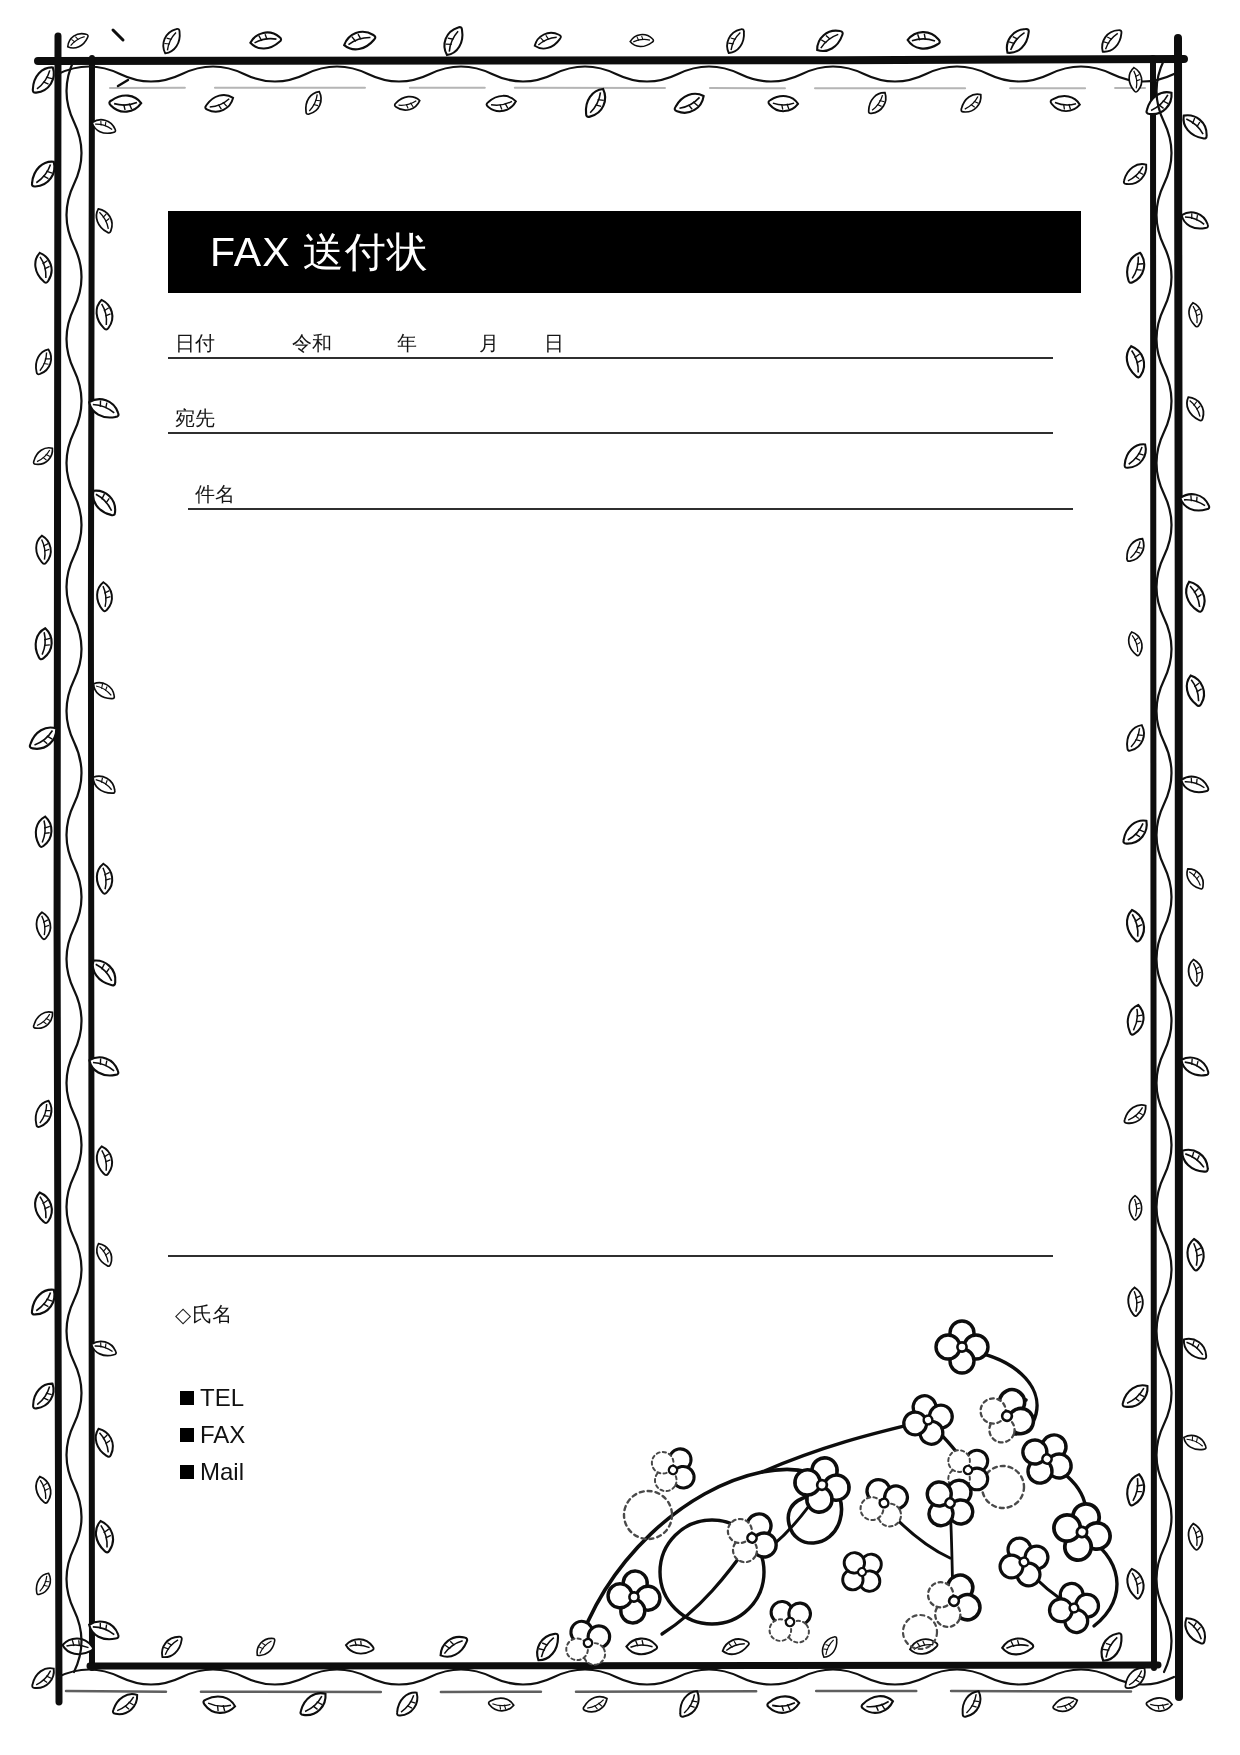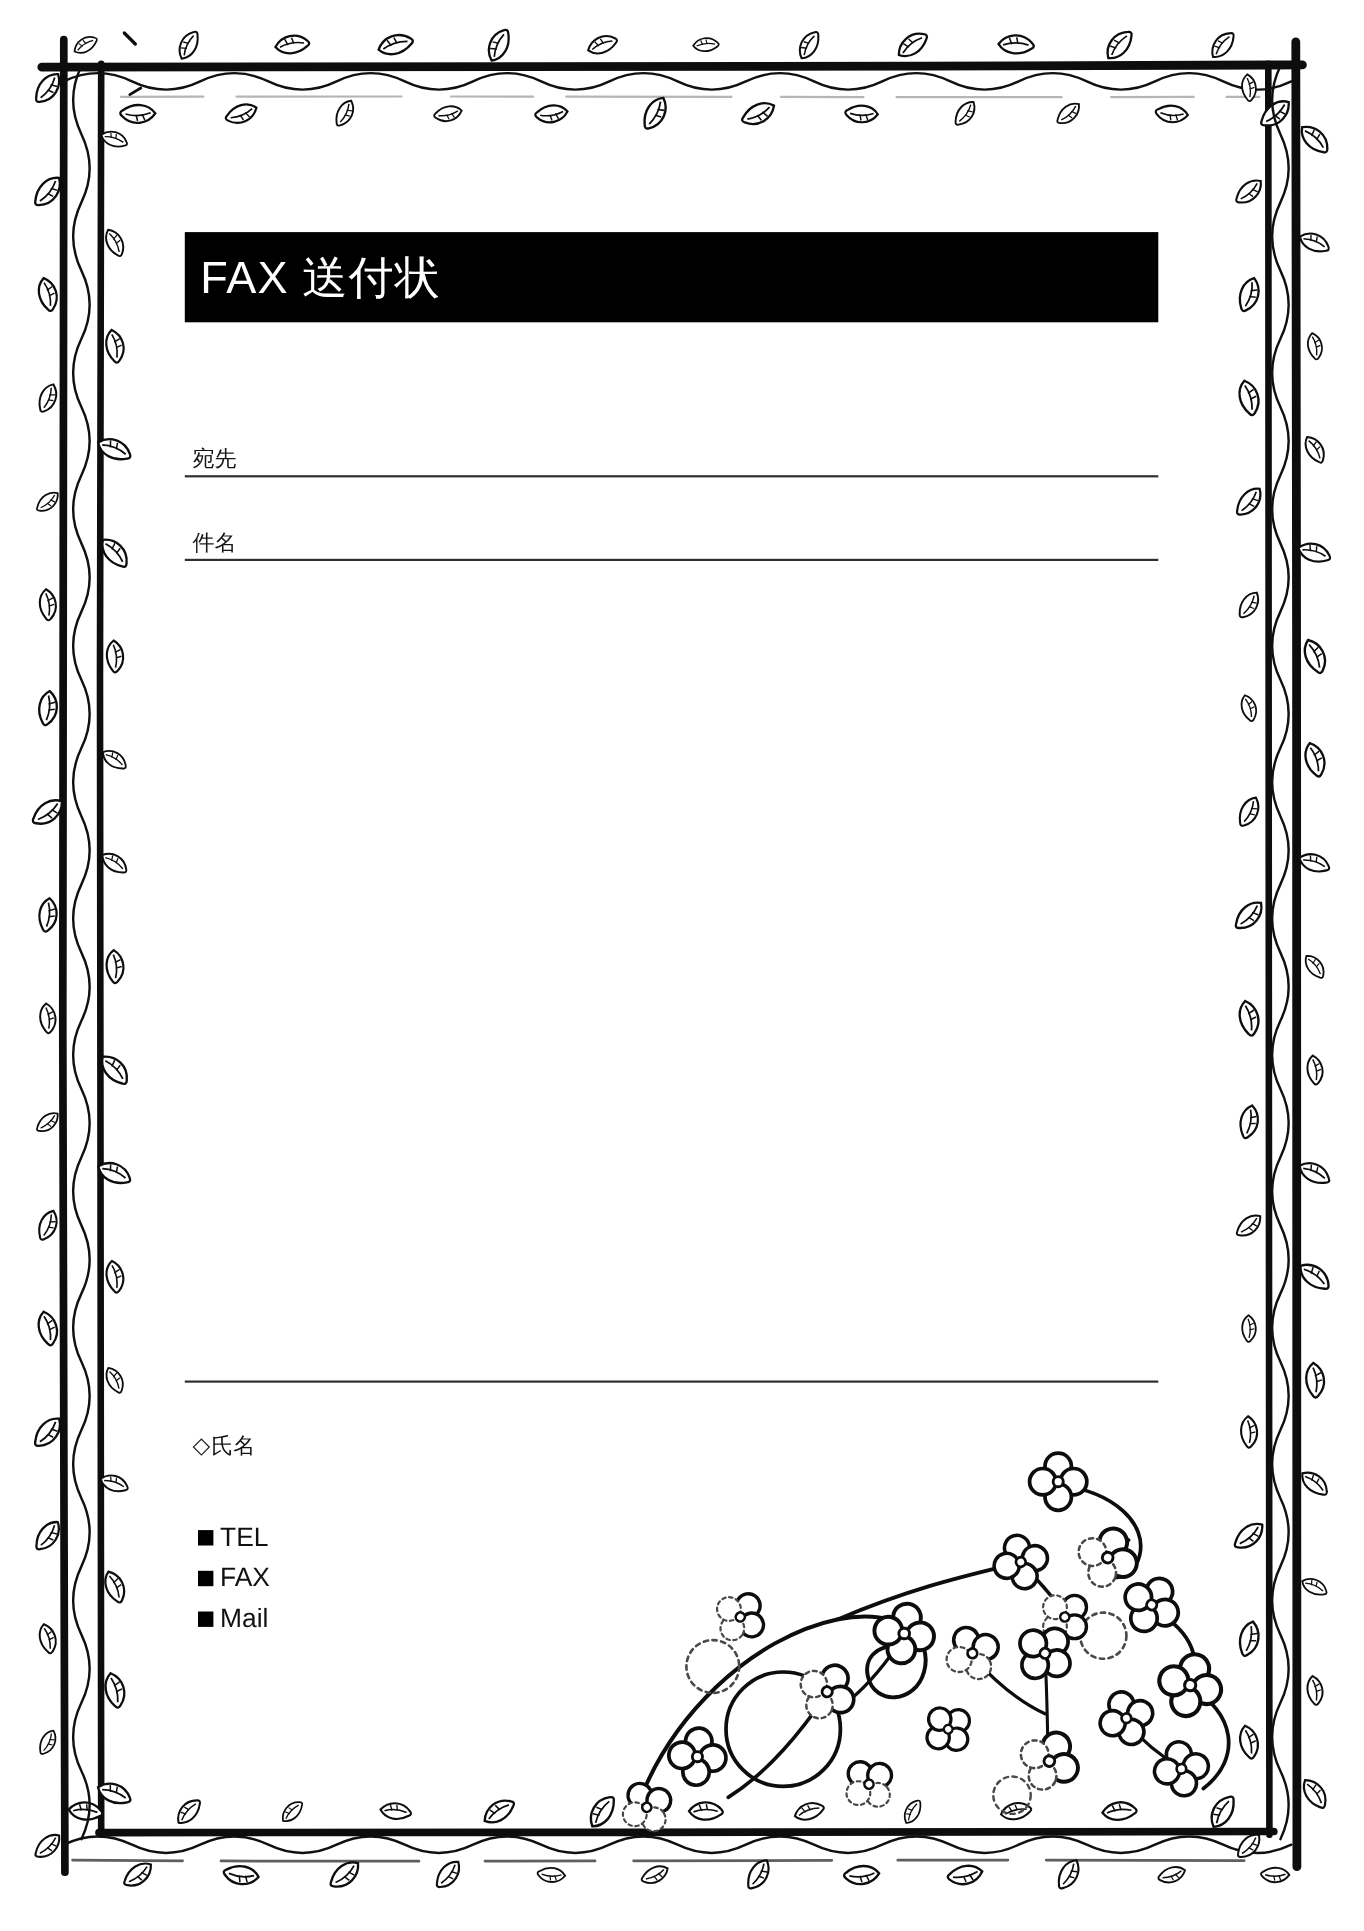--- a/index.html
+++ b/index.html
@@ -7,39 +7,39 @@
     width:1240px;height:1755px;position:relative;background:#ffffff;
     font-family:"Liberation Sans","DejaVu Sans",sans-serif;color:#111;
     overflow:hidden;
   }
   .page{position:absolute;inset:0;}
   svg.border-art{position:absolute;left:0;top:0;width:1240px;height:1755px;pointer-events:none;}
 
   
   .title-bar{
     position:absolute;left:168px;top:211px;width:885px;height:82px;
-    background:#000;display:flex;align-items:center;
+    background:#000;display:flex;align-items:center;padding-left:28px;
   }
   .title-bar h1{
     margin:0;padding-left:14px;font-size:41px;font-weight:normal;
     color:#fff;letter-spacing:1px;line-height:1;
   }
 
   
   .field-row{
     position:absolute;left:168px;width:885px;height:35px;
     border-bottom:2px solid #2f2f2f;
   }
   .field-row .lbl{
     position:absolute;bottom:3px;font-size:20px;line-height:1.1;
     white-space:nowrap;color:#151515;
   }
   .row-date{top:322px;}
   .row-recipient{top:397px;}
-  .row-subject{top:473px;}
+  .row-subject{top:473px;margin-left:20px;}
 
   .row-date .l-date{left:7px;}
   .row-date .l-era{left:124px;}
   .row-date .l-year{left:229px;}
   .row-date .l-month{left:311px;}
   .row-date .l-day{left:376px;}
   .row-recipient .lbl,.row-subject .lbl{left:7px;}
 
   .message-area{position:absolute;left:168px;top:530px;width:885px;height:715px;}
 
@@ -266,20 +266,27 @@
       <use href="#flower2" xlink:href="#flower2" transform="translate(588 1643) rotate(-30) scale(0.9)"></use>
       <use href="#flower" xlink:href="#flower" transform="translate(862 1572) rotate(50) scale(0.85)"></use>
       <use href="#flower2" xlink:href="#flower2" transform="translate(790 1622) rotate(-40) scale(0.9)"></use>
     </g>
   </svg>
 
   <header class="title-bar">
     <h1>FAX 送付状</h1>
   </header>
 
+  <div class="field-row row-date">
+    <span class="lbl l-date">日付</span>
+    <span class="lbl l-era">令和</span>
+    <span class="lbl l-year">年</span>
+    <span class="lbl l-month">月</span>
+    <span class="lbl l-day">日</span>
+  </div>
 
   <div class="field-row row-recipient">
     <span class="lbl">宛先</span>
   </div>
 
   <div class="field-row row-subject">
     <span class="lbl">件名</span>
   </div>
 
   <div class="message-area"></div>

